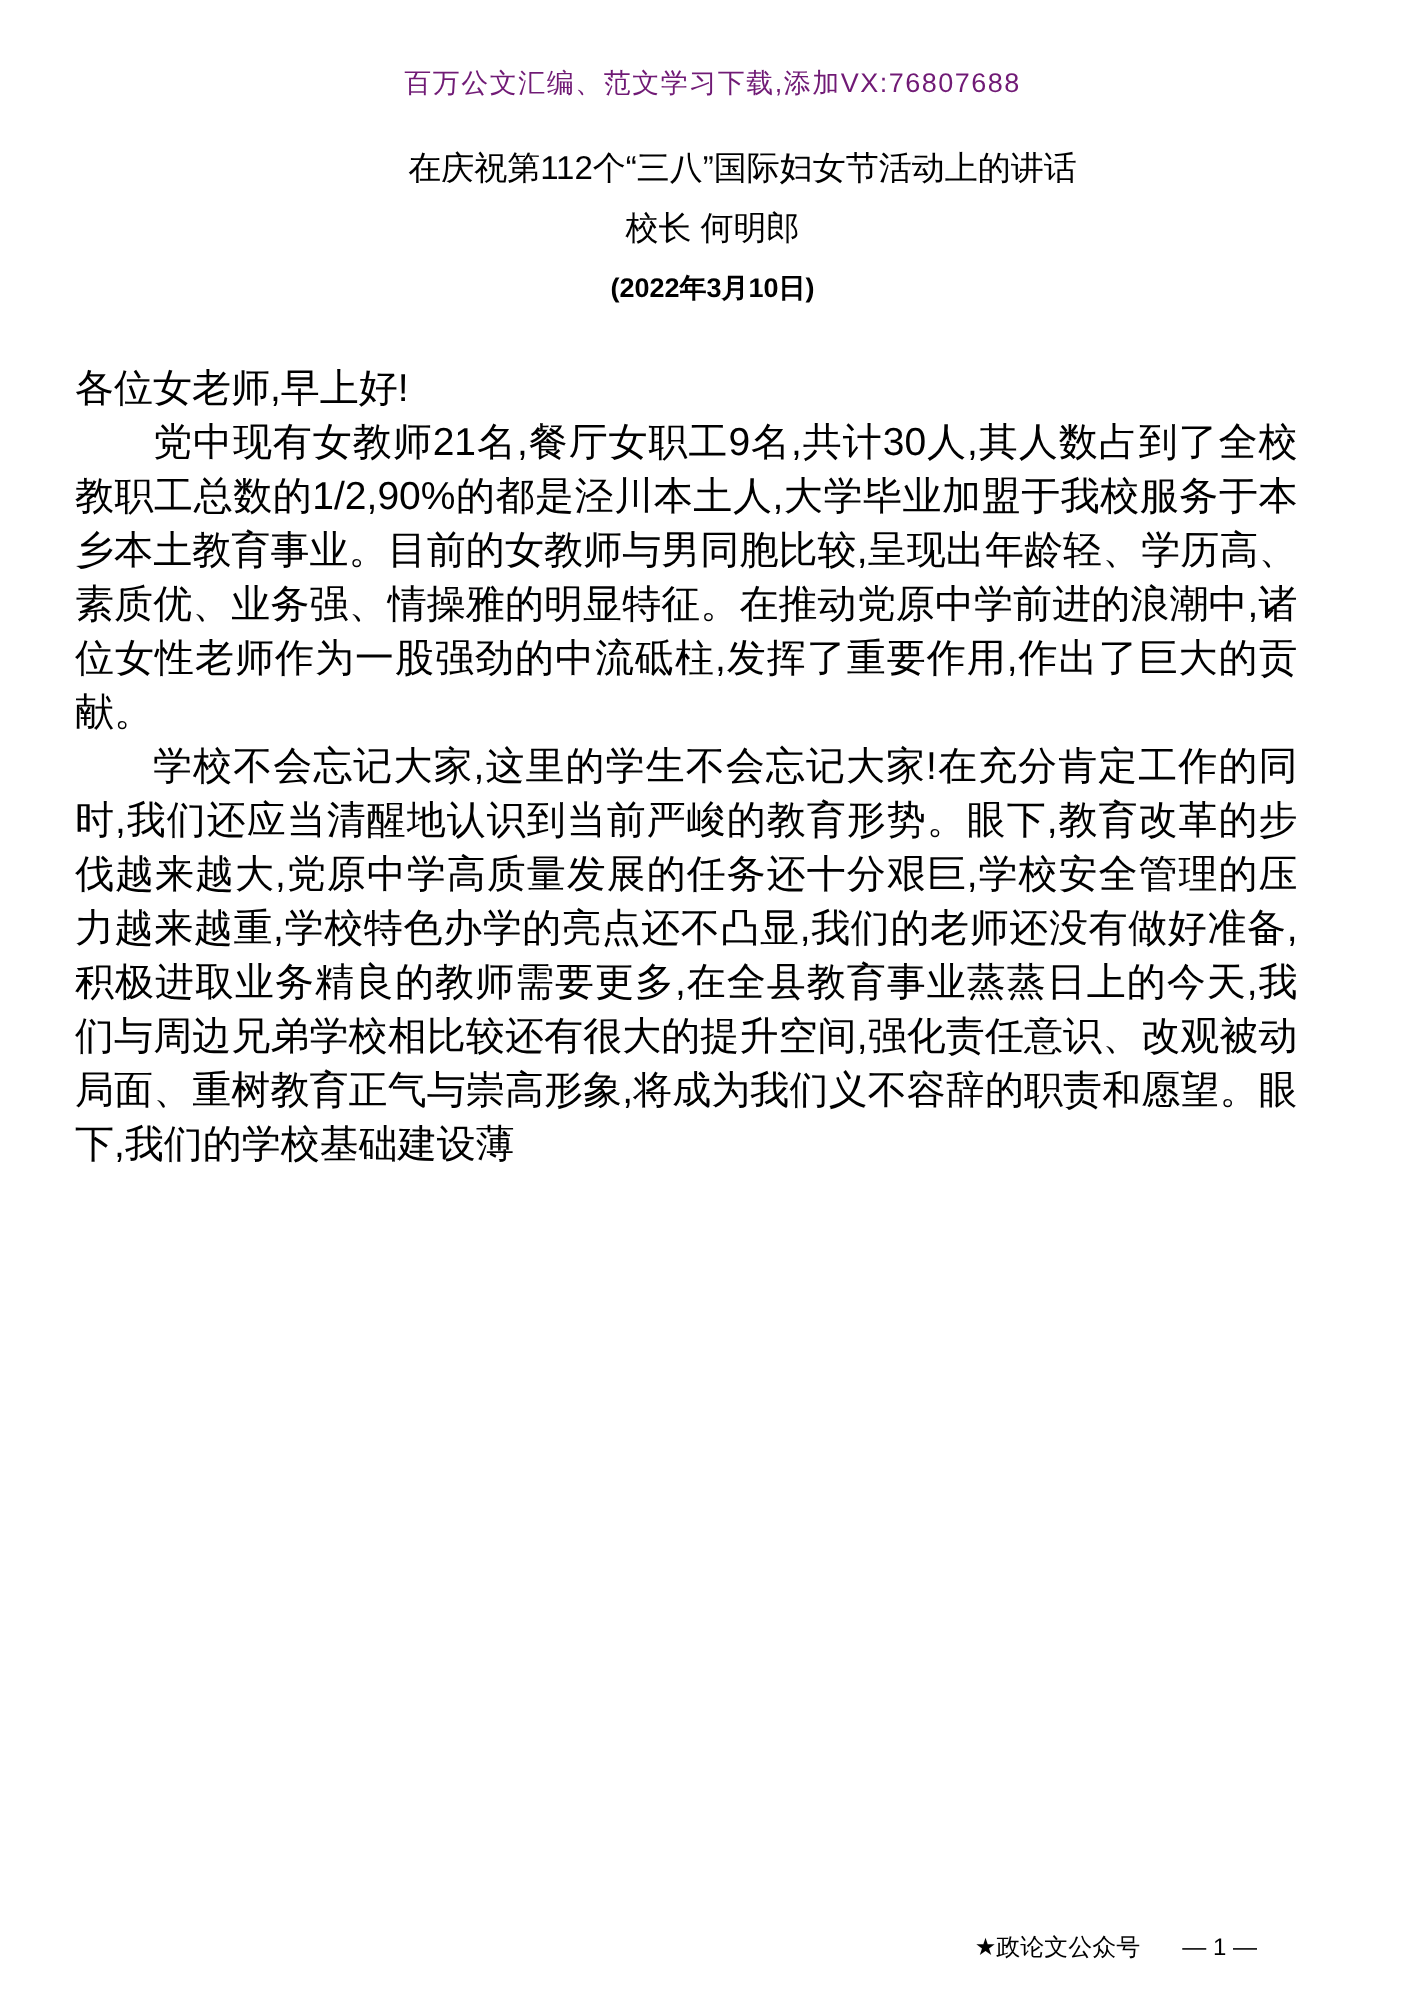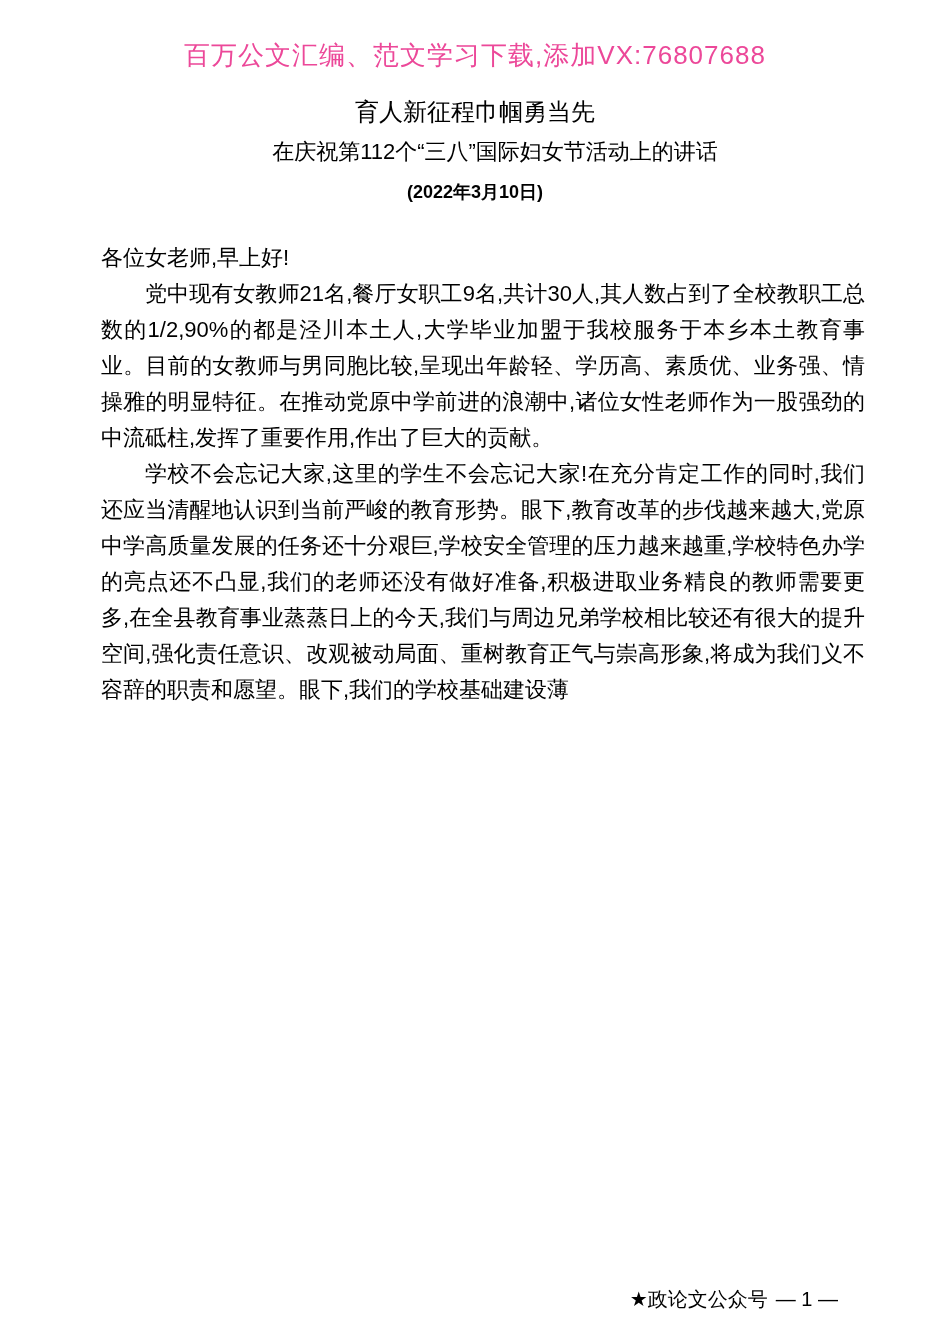--- a/index.html
+++ b/index.html
@@ -9,61 +9,61 @@
     height: 1344px;
     position: relative;
     overflow: hidden;
     font-family: "Liberation Sans", "DejaVu Sans", sans-serif;
     color: #000000;
   }
   .page { width: 950px; height: 1344px; position: relative; }
   .promo {
     padding-top: 40px;
     text-align: center;
-    font-size: 26px;
+    font-size: 18px;
     line-height: 30px;
-    color: #ec4899;
+    color: #701a75;
     letter-spacing: 1px;
   }
   .title-block { margin-top: 22px; text-align: center; }
   .doc-title   { font-size: 24px; line-height: 40px; font-weight: normal; }
   .doc-subtitle{ font-size: 22px; line-height: 40px; font-weight: normal; padding-left: 40px; }
   .doc-speaker { font-size: 22px; line-height: 40px; }
   .doc-date    { font-size: 18px; line-height: 40px; font-weight: bold; }
   .content {
-    margin: 28px 85px 0 101px;
-    font-size: 22px;
+    margin: 28px 85px 0 50px;
+    font-size: 26px;
     line-height: 36px;
     text-align: justify;
     text-justify: inter-ideograph;
   }
   .content p { text-indent: 2em; }
   .content p.salutation { text-indent: 0; }
   .page-footer {
     position: absolute;
     right: 112px;
     bottom: 32px;
-    font-size: 20px;
+    font-size: 16px;
     line-height: 26px;
     display: flex;
     align-items: baseline;
-    gap: 8px;
+    gap: 28px;
     color: #000000;
   }
 </style>
 </head>
 <body>
 
 <div class="page">
 
   <div class="promo">百万公文汇编、范文学习下载,添加VX:76807688</div>
 
   <div class="title-block">
-    <div class="doc-title">育人新征程巾帼勇当先</div>
     <div class="doc-subtitle">在庆祝第112个“三八”国际妇女节活动上的讲话</div>
+    <div class="doc-speaker">校长 何明郎</div>
     <div class="doc-date">(2022年3月10日)</div>
   </div>
 
   <div class="content">
     <p class="salutation">各位女老师,早上好!</p>
     <p>党中现有女教师21名,餐厅女职工9名,共计30人,其人数占到了全校教职工总数的1/2,90%的都是泾川本土人,大学毕业加盟于我校服务于本乡本土教育事业。目前的女教师与男同胞比较,呈现出年龄轻、学历高、素质优、业务强、情操雅的明显特征。在推动党原中学前进的浪潮中,诸位女性老师作为一股强劲的中流砥柱,发挥了重要作用,作出了巨大的贡献。</p>
     <p>学校不会忘记大家,这里的学生不会忘记大家!在充分肯定工作的同时,我们还应当清醒地认识到当前严峻的教育形势。眼下,教育改革的步伐越来越大,党原中学高质量发展的任务还十分艰巨,学校安全管理的压力越来越重,学校特色办学的亮点还不凸显,我们的老师还没有做好准备,积极进取业务精良的教师需要更多,在全县教育事业蒸蒸日上的今天,我们与周边兄弟学校相比较还有很大的提升空间,强化责任意识、改观被动局面、重树教育正气与崇高形象,将成为我们义不容辞的职责和愿望。眼下,我们的学校基础建设薄</p>
   </div>
 
   <div class="page-footer">

